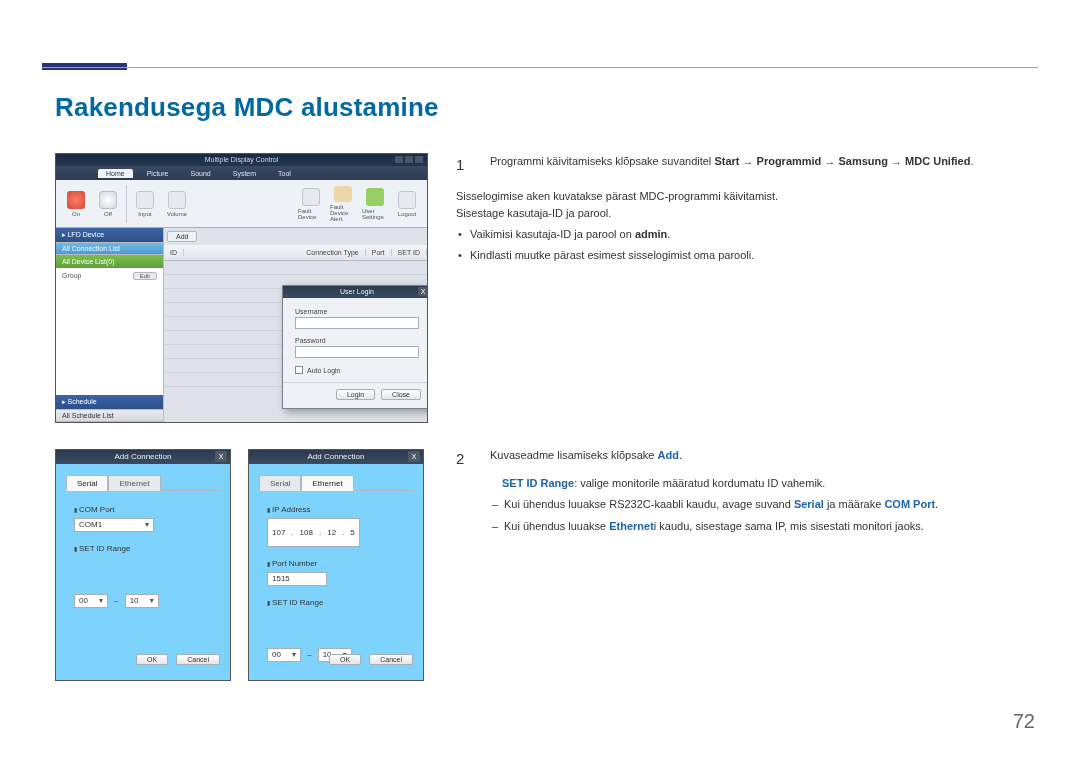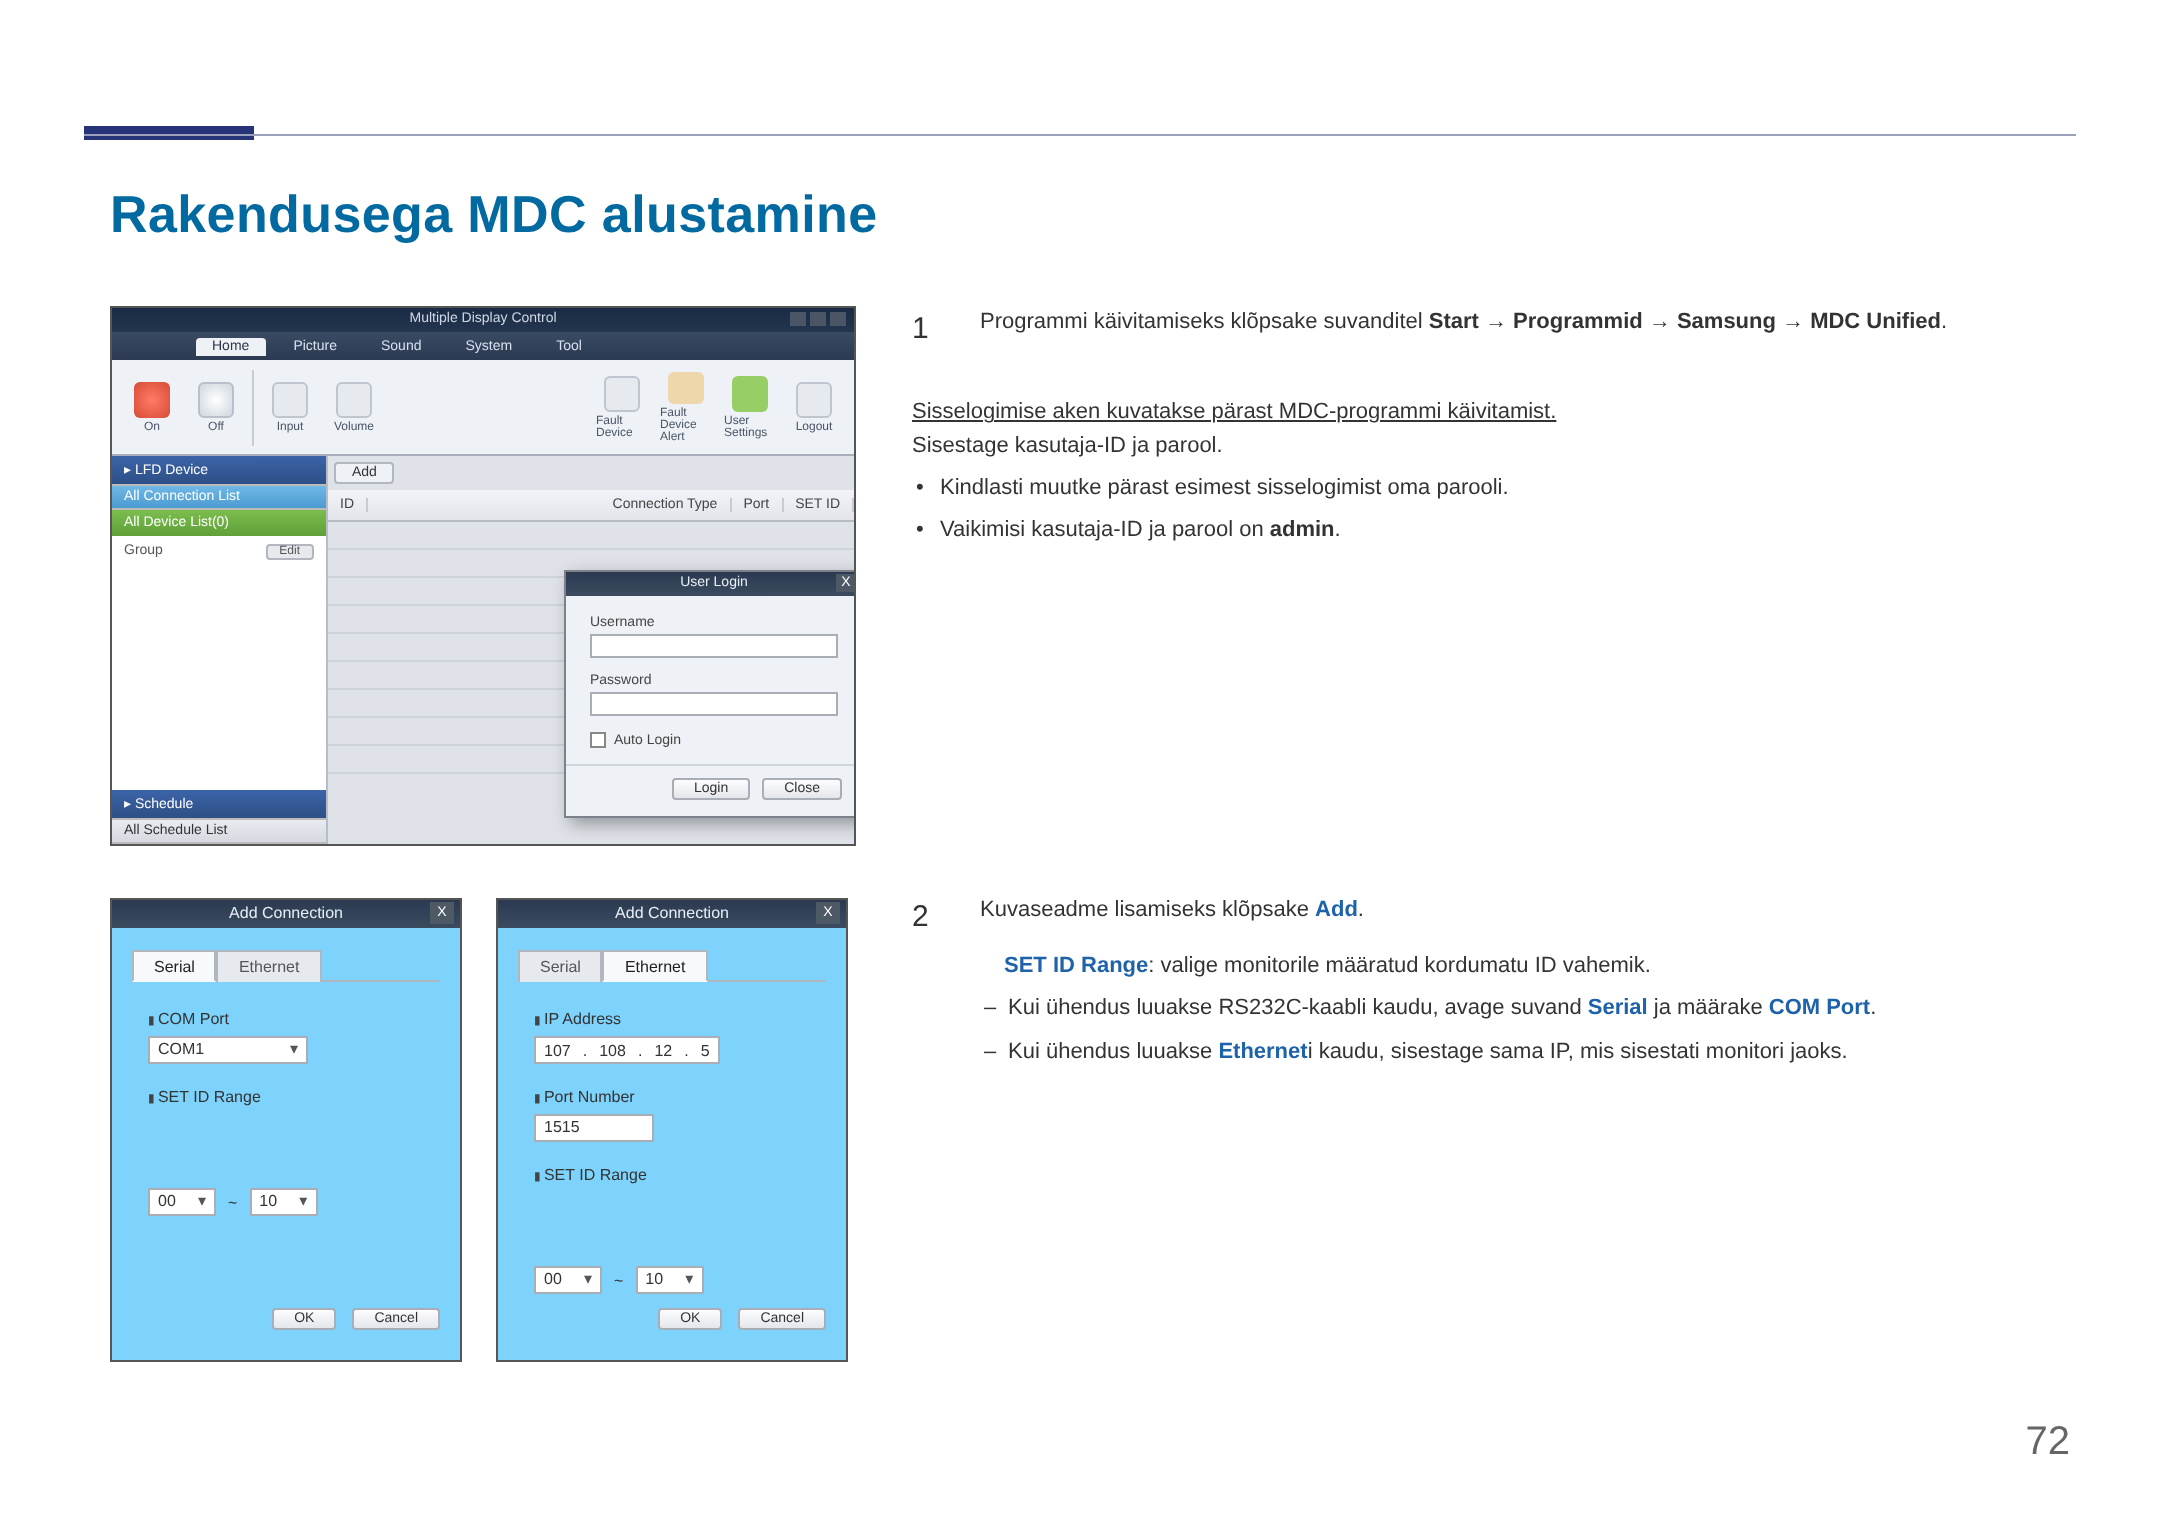--- a/index.html
+++ b/index.html
@@ -213,21 +213,21 @@
     background:#fff; border:1px solid #a8adb6;
     height:14px; line-height:12px; padding:0 4px; font-size:8px;
   }
   .addconn .sel::after {
     content:"▾"; float:right; margin-left:8px; color:#555;
   }
   .addconn .range { display:flex; align-items:center; gap:6px;margin-top:41px; }
   .addconn .btns { display:flex; justify-content:flex-end; gap:8px; padding:6px 10px 8px;}
   .ipbox {
     display:inline-flex; gap:6px; background:#fff; border:1px solid #a8adb6;
-    height:14px; align-items:center; padding:0 4px; font-size:8px;
+    height:29px; align-items:center; padding:0 4px; font-size:8px;
   }
   .ipbox span.dot::before { content:"."; }
 
   
   .instr1 {
     position:absolute;
     top: 153px;
     left: 456px;
     right: 46px;
     font-size: 11px;
@@ -258,21 +258,21 @@
   ul.bul { list-style:none; padding-left:14px; margin-top:4px;}
   ul.bul > li::before {
     content:"•"; position:absolute; margin-left:-12px; color:#333;
   }
   ul.bul > li { position:relative; margin-bottom:4px; }
   ul.dash { list-style:none; padding-left:14px; margin-top:4px;}
   ul.dash > li::before {
     content:"‒"; position:absolute; margin-left:-12px; color:#333;
   }
   ul.dash > li { position:relative; margin-bottom:4px; }
-  .p-sub { margin-top:22px;text-decoration:underline; }
+  .p-sub { margin-top:12px; }
 </style>
 </head>
 <body>
 
 <div class="page-rule-accent"></div>
 <div class="page-rule-top"></div>
 
 <h1 class="page-title">Rakendusega MDC alustamine</h1>
 
 <div class="fig1">
@@ -465,24 +465,24 @@
 <div class="instr1">
   <div class="stepline">
     <span class="stepnum">1</span>
     <div class="stepbody">
       <span>Programmi käivitamiseks klõpsake suvanditel </span><span class="b">Start → Programmid → Samsung → MDC Unified</span><span>.</span>
     </div>
   </div>
   <p class="p-sub">Sisselogimise aken kuvatakse pärast MDC-programmi käivitamist.</p>
   <p>Sisestage kasutaja-ID ja parool.</p>
   <ul class="bul">
-    <li>Kindlasti muutke pärast esimest sisselogimist oma parooli.</li>
     <li>
       <span>Vaikimisi kasutaja-ID ja parool on </span><span class="b">admin</span><span>.</span>
     </li>
+    <li>Kindlasti muutke pärast esimest sisselogimist oma parooli.</li>
   </ul>
 </div>
 
 <div class="instr2">
   <div class="stepline">
     <span class="stepnum">2</span>
     <div class="stepbody">
       <span>Kuvaseadme lisamiseks klõpsake </span><span class="blue">Add</span><span>.</span>
       <p style="margin-top:10px;margin-left:12px;">
         <span class="blue">SET ID Range</span><span>: valige monitorile määratud kordumatu ID vahemik.</span>

